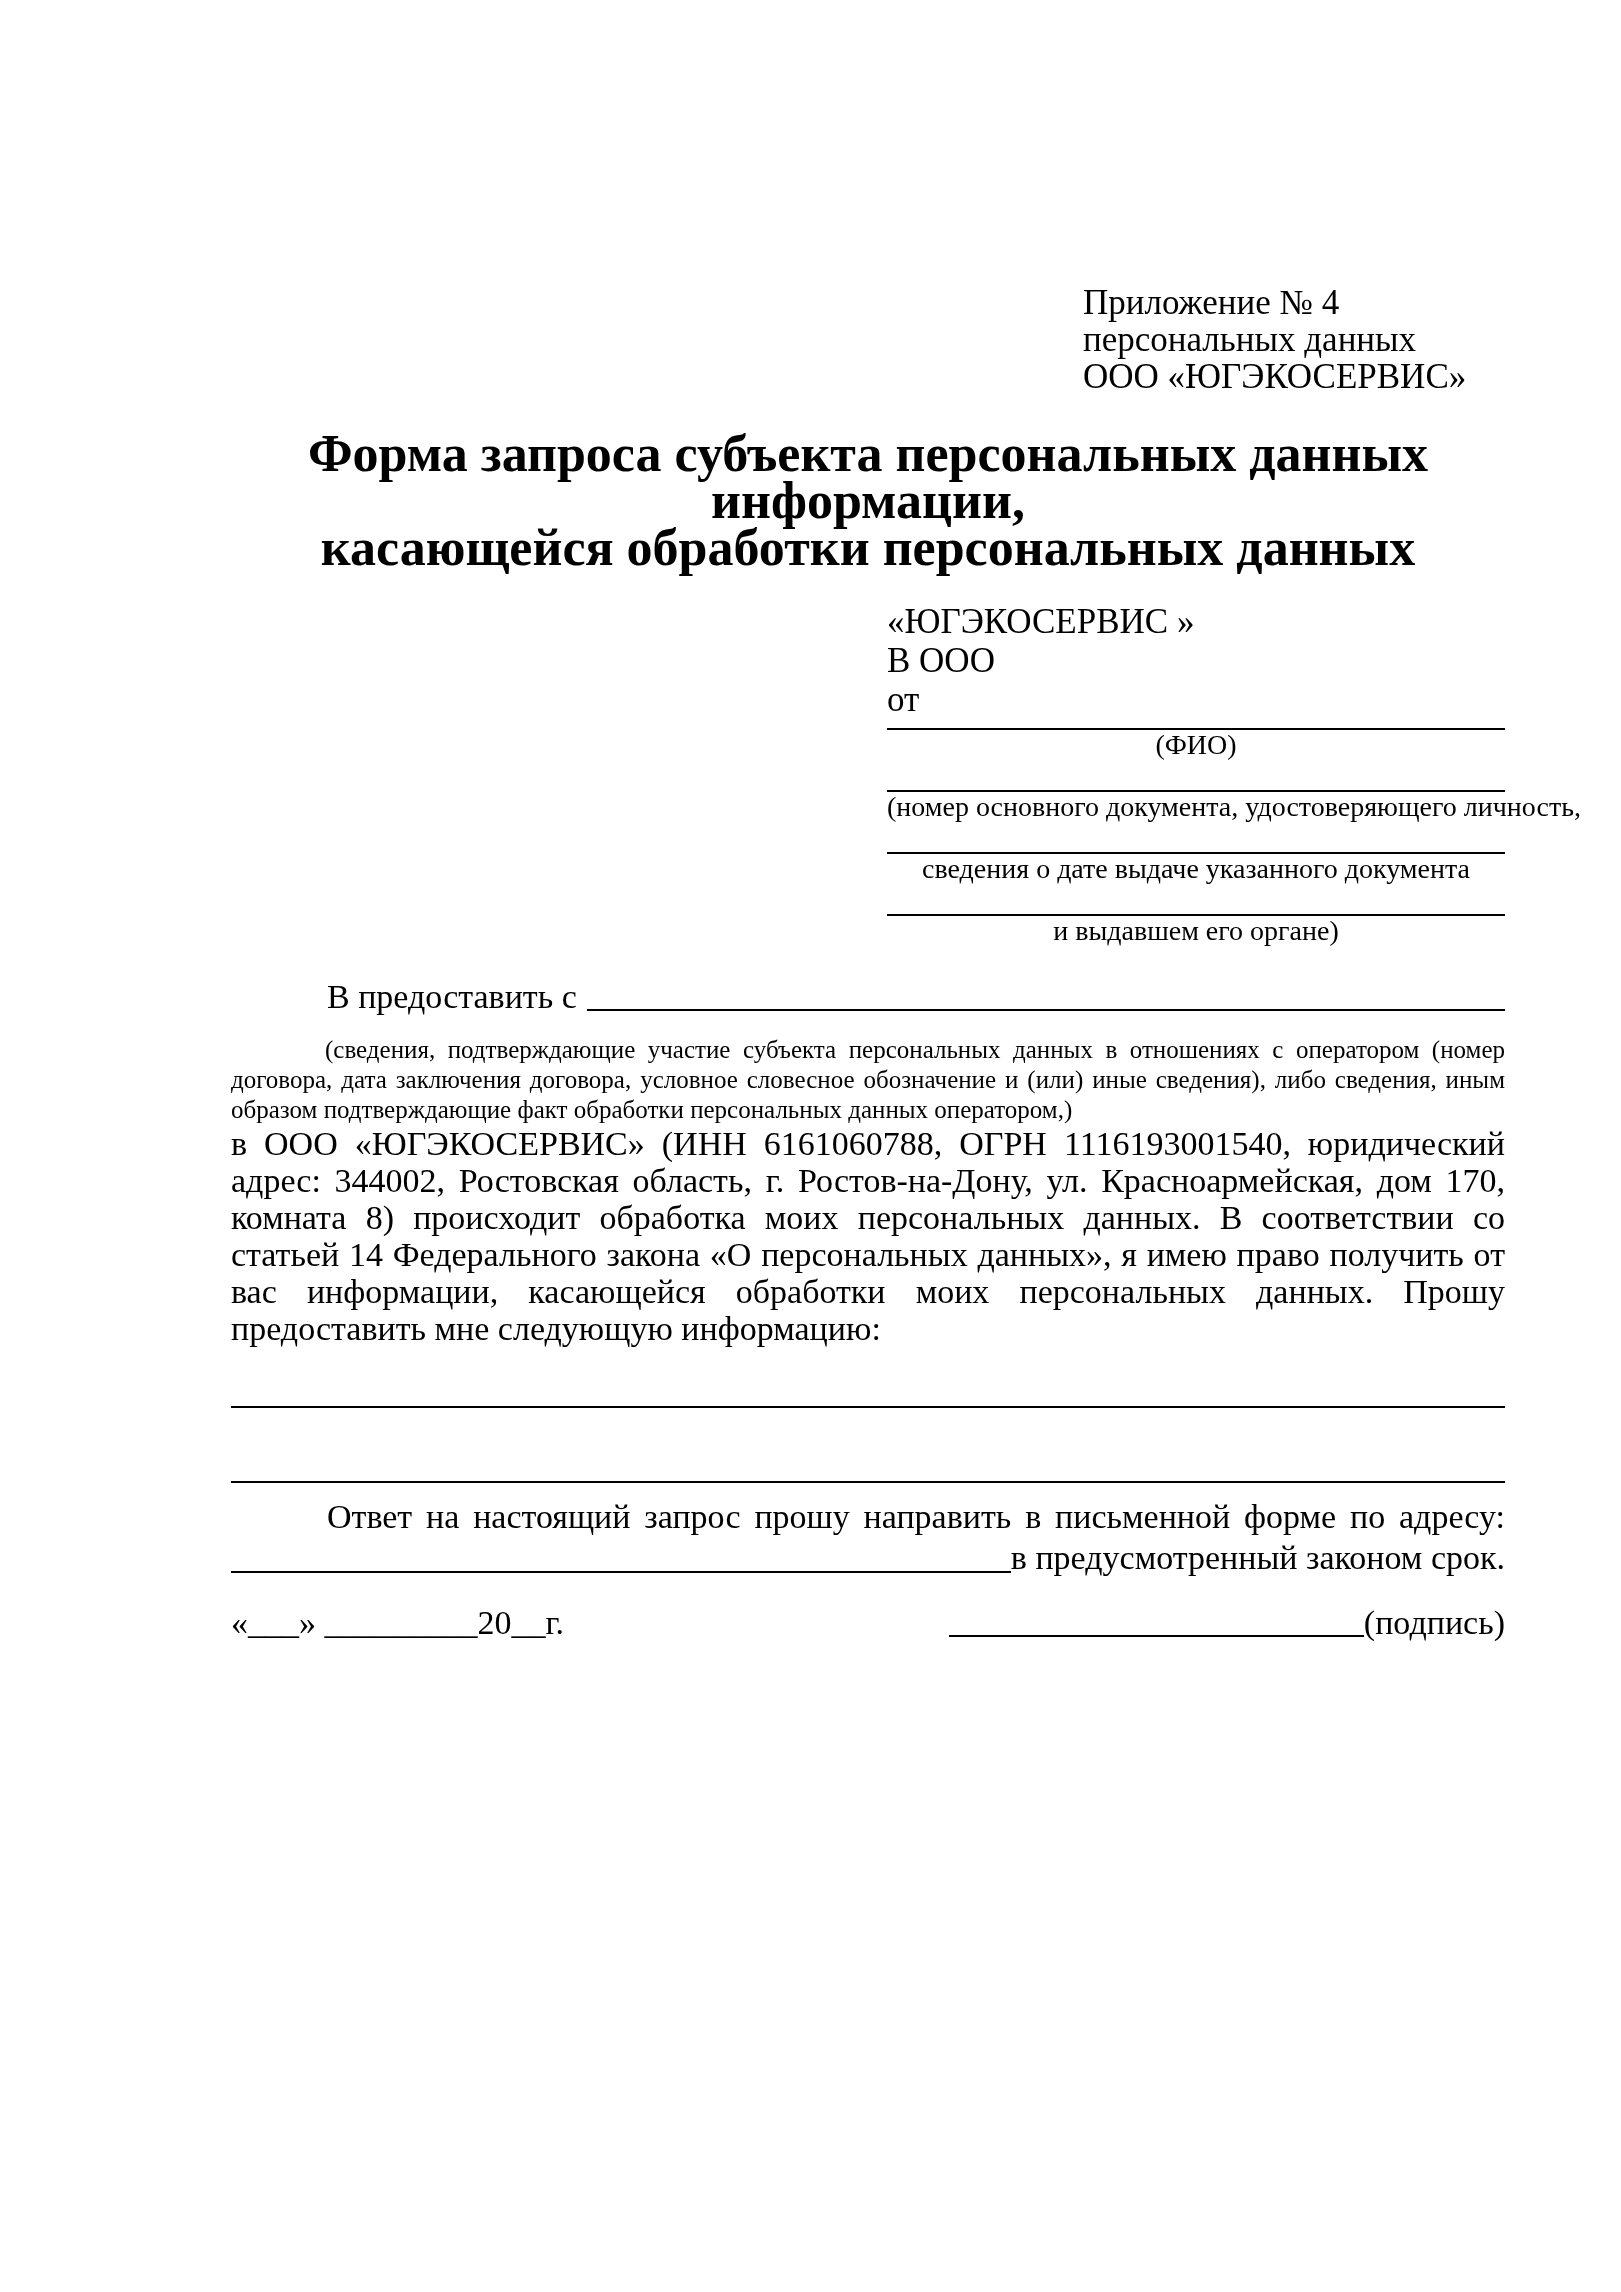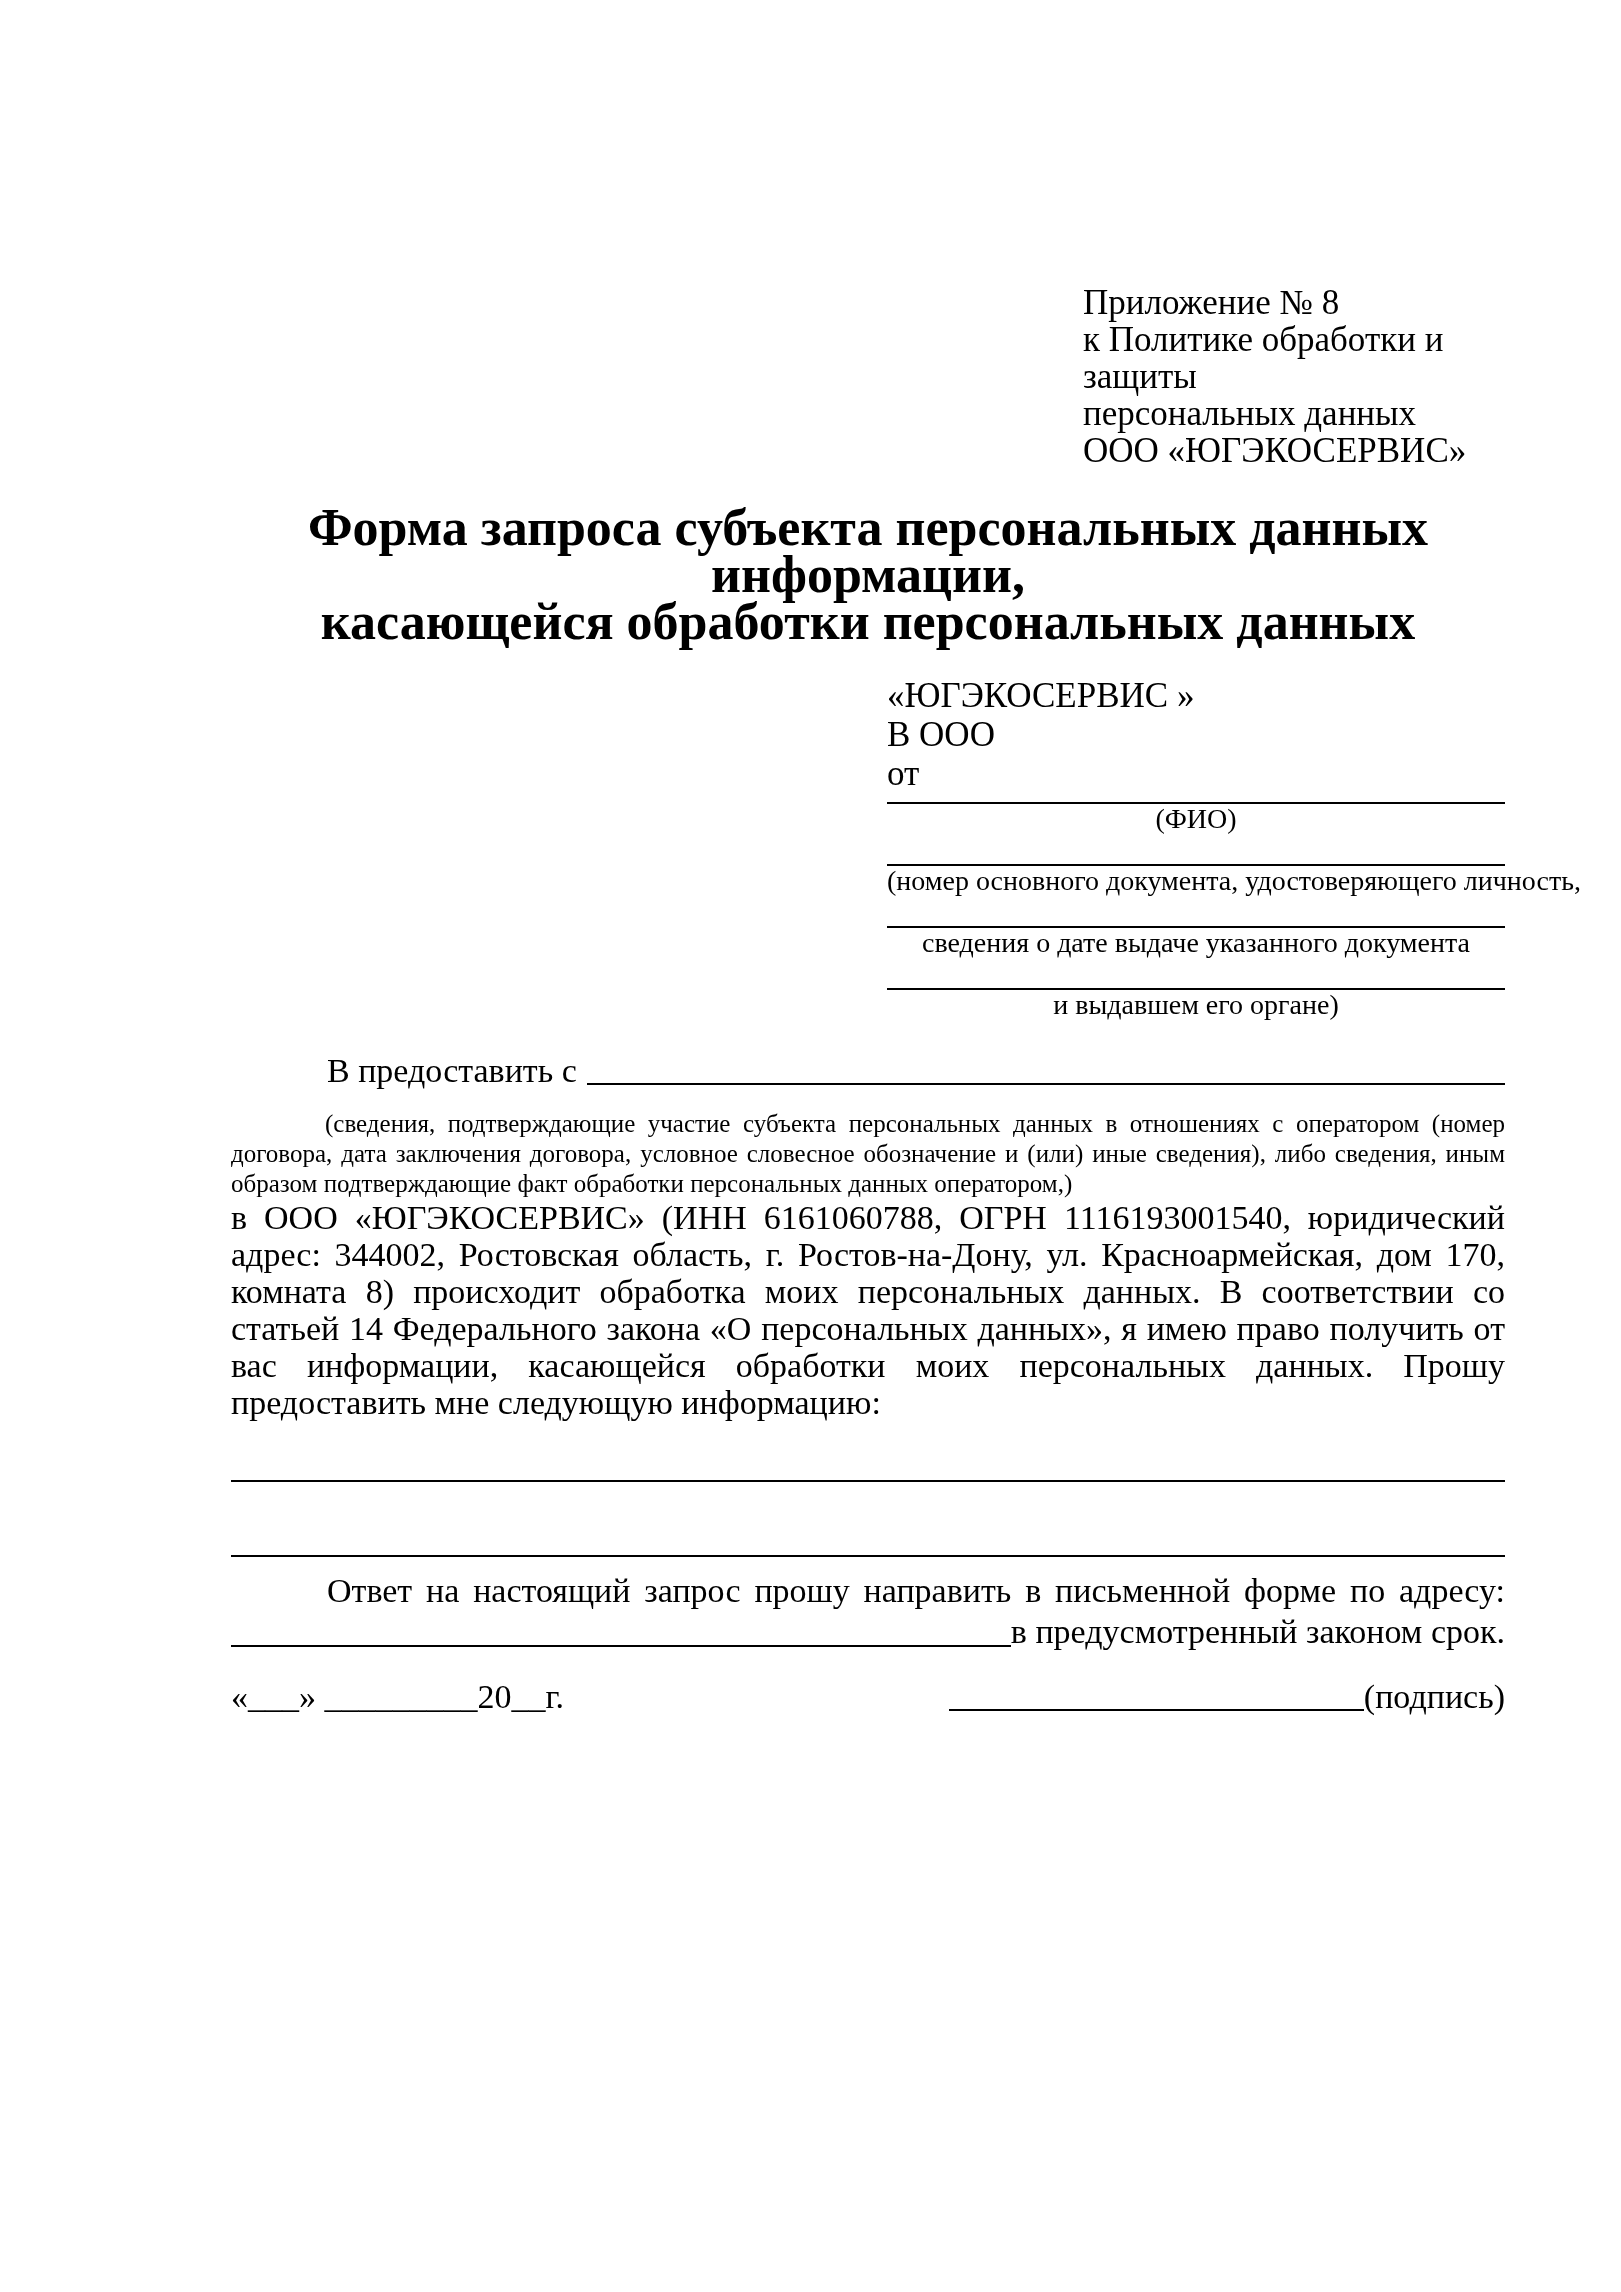--- a/index.html
+++ b/index.html
@@ -37,22 +37,21 @@
   .sig-right { display:flex; }
   .sigline { width:415px; border-bottom:2px solid #000; margin-bottom:5.9px; }
   .sig-row .caption-inline { white-space:nowrap; }
 </style>
 </head>
 <body>
 
 <div class="page">
 
   <div class="header-block">
-    <div>Приложение № 8</div>
-    <div>к Политике обработки и защиты</div>
+    <div>Приложение № 4</div>
     <div>персональных данных</div>
     <div>ООО «ЮГЭКОСЕРВИС»</div>
   </div>
 
   <div class="doc-title">
     <div>Форма запроса субъекта персональных данных информации,</div>
     <div>касающейся обработки персональных данных</div>
   </div>
 
   <div class="addressee">

